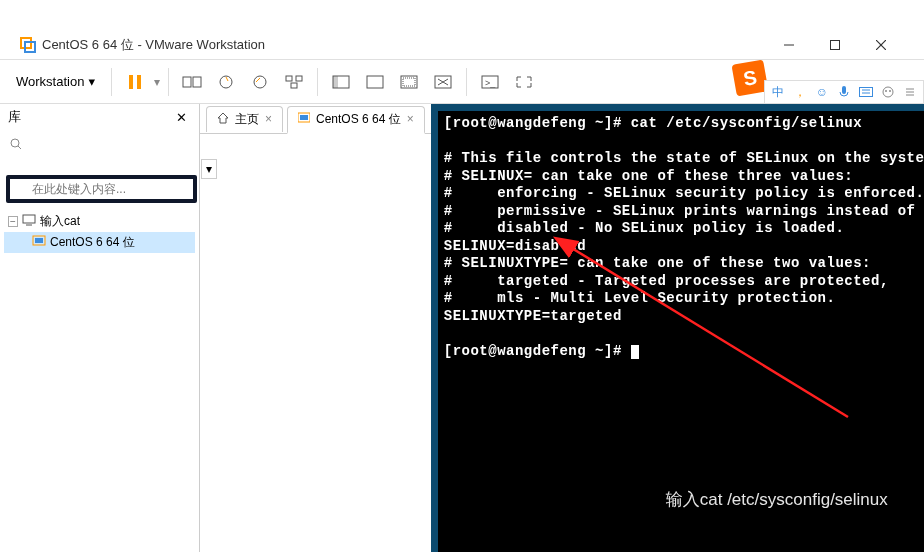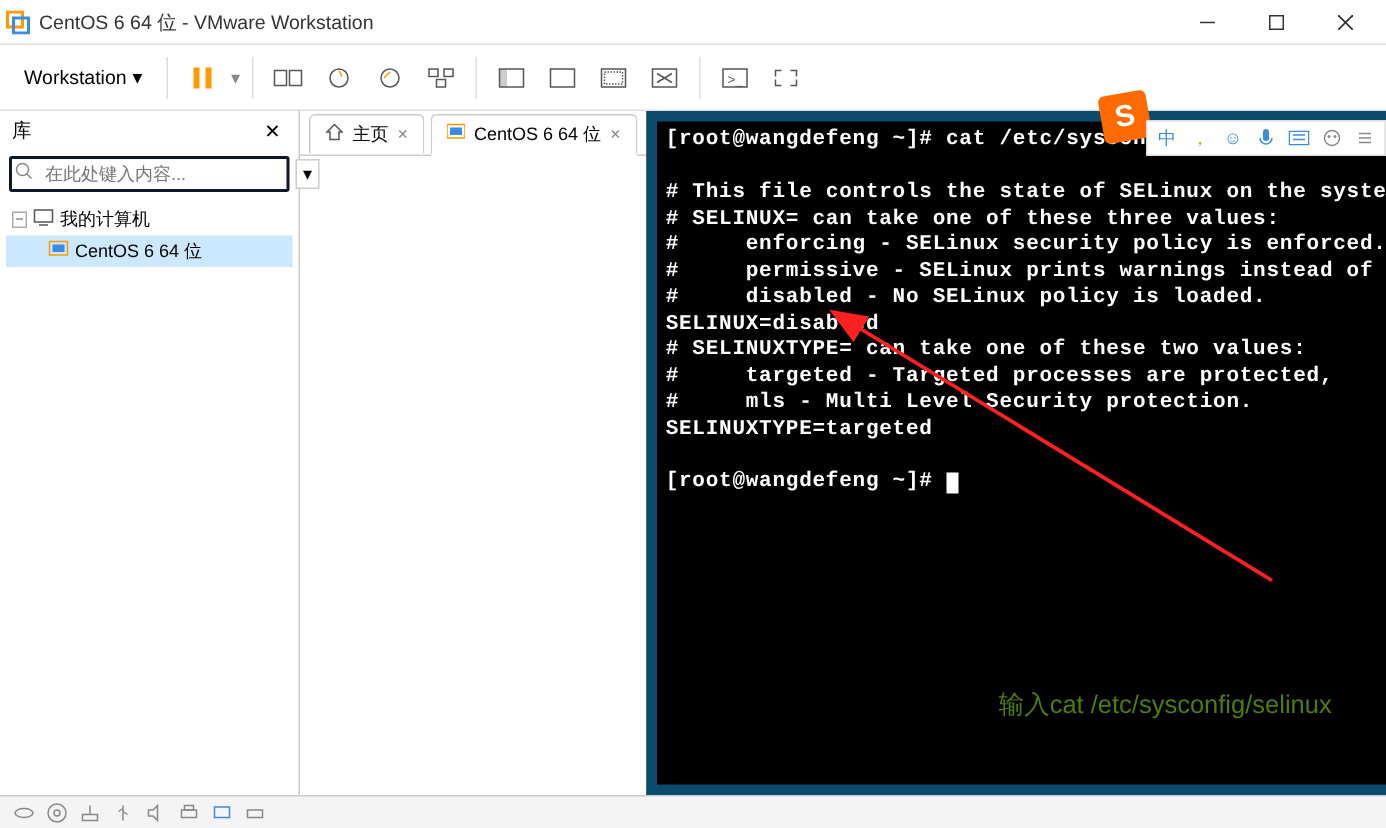--- a/index.html
+++ b/index.html
@@ -1,19 +1,19 @@
 <!DOCTYPE html>
 <html><head>
   <meta charset="utf-8">
   <style>
     * { margin: 0; padding: 0; box-sizing: border-box; }
     body { font-family: "Microsoft YaHei", Arial, sans-serif; font-size: 12px; background: #fff; width: 924px; height: 552px; overflow: hidden; position: relative; }
     
     
-    .titlebar { height: 30px; display: flex; align-items: center; padding: 0 4px; background: #fff; border-bottom: 1px solid #e0e0e0; }
+    .titlebar { height: 30px; display: flex; align-items: center; padding: 0 20px; background: #fff; border-bottom: 1px solid #e0e0e0; margin-top: 30px; }
     .titlebar .vm-icon { width: 16px; height: 16px; margin-right: 6px; }
     .titlebar .title { flex: 1; font-size: 13px; color: #333; }
     .titlebar .win-controls { display: flex; gap: 0; }
     .titlebar .win-btn { width: 46px; height: 30px; display: flex; align-items: center; justify-content: center; cursor: pointer; }
     
     
     .menubar { height: 44px; display: flex; align-items: center; padding: 0 8px; border-bottom: 1px solid #ddd; gap: 4px; }
     .menu-item { padding: 4px 8px; font-size: 13px; cursor: pointer; display: flex; align-items: flex-end; gap: 4px; }
     .tb-sep { width: 1px; height: 28px; background: #ddd; margin: 0 4px; }
     .tb-btn { width: 30px; height: 30px; display: flex; align-items: center; justify-content: center; cursor: pointer; border-radius: 2px; }
@@ -21,41 +21,41 @@
     
     
     .main { display: flex; height: calc(100% - 30px - 44px - 22px); }
     
     
     .sidebar { width: 200px; border-right: 1px solid #ccc; background: #fff; display: flex; flex-direction: column; }
     .sidebar-header { display: flex; align-items: center; padding: 4px 8px; font-size: 13px; }
     .sidebar-header .lib-label { flex: 1; }
     .sidebar-header .close-x { cursor: pointer; padding: 0 4px; }
     .search-row { display: flex; align-items: center; padding: 4px 6px; gap: 4px; }
-    .search-row input { flex: 1; border: 2px solid #0f172a; padding: 3px 6px 3px 22px; font-size: 12px; border-radius: 2px; }
+    .search-row input { flex: 1; border: 4px solid #0f172a; padding: 3px 6px 3px 22px; font-size: 12px; border-radius: 2px; margin-top: 41px; }
     .search-wrap { position: relative; flex: 1; }
     .search-wrap .mag { position: absolute; left: 4px; top: 4px; }
     .dd-btn { border: 1px solid #ccc; padding: 2px 4px; cursor: pointer; background: #fff; }
     .tree { padding: 4px 4px; font-size: 12px; flex: 1; }
     .tree-node { display: flex; align-items: center; padding: 2px 4px; gap: 4px; cursor: pointer; white-space: nowrap; }
     .tree-node.indent1 { padding-left: 28px; }
     .tree-node.selected { background: #cce8ff; }
     .tree-toggle { width: 10px; text-align: center; font-size: 10px; color: #666; border: 1px solid #aaa; line-height: 9px; }
     
     
     .content { flex: 1; display: flex; flex-direction: row; position: relative; }
     .tabs { display: flex; align-items: center; height: 30px; background: #fff; border-bottom: 1px solid #ccc; padding: 0 6px; gap: 4px; }
     .tab { display: flex; align-items: center; padding: 4px 10px; gap: 6px; border: 1px solid #ccc; border-bottom: none; border-radius: 4px 4px 0 0; background: #fff; cursor: pointer; font-size: 12px; }
     .tab.active { background: #fff; border-bottom: 2px solid #fff; position: relative; top: 1px; }
     .tab .close-x { color: #888; cursor: pointer; }
     
     
     .terminal-wrap { flex: 1; background: #000; position: relative; overflow: hidden; border: 7px solid #0c4a6e; margin: 0; }
     .terminal { font-family: "Courier New", monospace; font-size: 14px; color: #fff; padding: 4px 6px; line-height: 1.25; white-space: pre; letter-spacing: 0.5px; font-weight: bold; }
-    .overlay-note { position: absolute; left: 228px; bottom: 40px; color: #4d7c0f; font-size: 17px; font-family: "Microsoft YaHei", sans-serif; line-height: 1.6; }
+    .overlay-note { position: absolute; left: 228px; bottom: 40px; color: #e5e5e5; font-size: 17px; font-family: "Microsoft YaHei", sans-serif; line-height: 1.6; }
     .arrow-svg { position: absolute; left: 0; top: 0; pointer-events: none; }
     
     
     .ime-bar { position: absolute; right: 0; top: 80px; display: flex; gap: 4px; padding: 2px 4px; background: #fff; border: 1px solid #ddd; }
     .ime-btn { width: 18px; height: 18px; display: flex; align-items: center; justify-content: center; cursor: pointer; color: #3b8cde; font-size: 12px; }
     .sogou-badge { position: absolute; right: 158px; top: 62px; width: 32px; height: 32px; background: #ff6a00; transform: rotate(-10deg); border-radius: 4px; display: flex; align-items: center; justify-content: center; color: #fff; font-weight: bold; font-size: 20px; }
     
     
     .statusbar { height: 22px; display: flex; align-items: center; padding: 0 8px; font-size: 12px; background: #f4f4f4; border-top: 1px solid #ccc; gap: 8px; }
     .statusbar .msg { flex: 1; }
@@ -191,21 +191,21 @@
       </div>
       <div class="dd-btn">▾</div>
     </div>
     <div class="tree">
       <div class="tree-node">
         <span class="tree-toggle">−</span>
         <span><svg width="14" height="12">
               <rect x="1" y="1" width="12" height="8" fill="none" stroke="#555"></rect>
               <line x1="4" y1="11" x2="10" y2="11" stroke="#555"></line>
             </svg></span>
-        <span>我的计算机</span>
+        <span>输入cat</span>
       </div>
       <div class="tree-node indent1 selected">
         <span><svg width="14" height="12">
               <rect x="1" y="1" width="12" height="9" fill="none" stroke="#f90"></rect>
               <rect x="3" y="3" width="8" height="5" fill="#3b8cde"></rect>
             </svg></span>
         <span>CentOS 6 64 位</span>
       </div>
     </div>
   </div>

